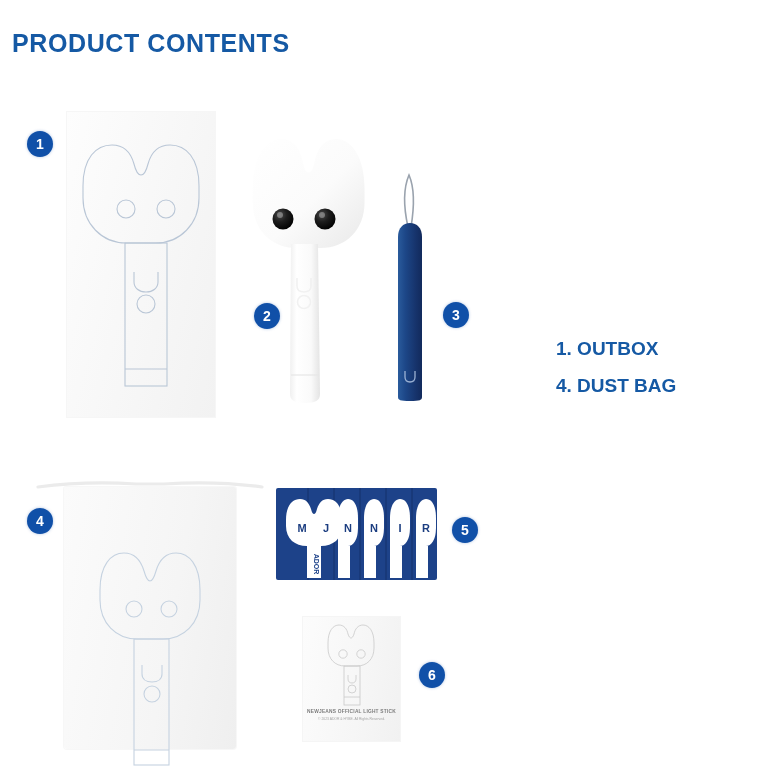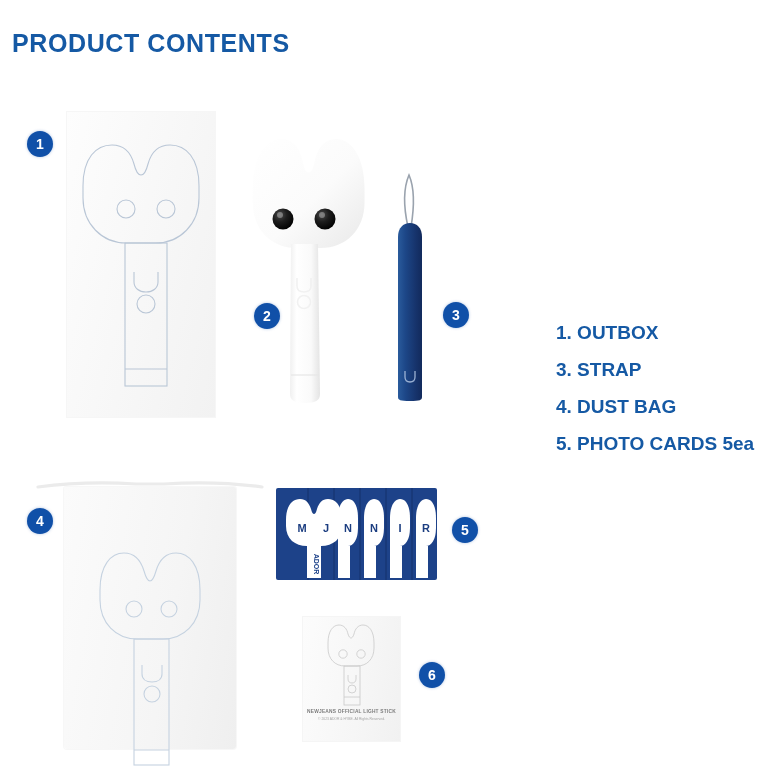--- a/index.html
+++ b/index.html
@@ -44,21 +44,21 @@
     align-items: center;
     justify-content: center;
     line-height: 1;
     box-shadow: 0 0 3px rgba(20,80,170,0.35);
   }
 
   
   #legend {
     position: absolute;
     left: 556px;
-    top: 323px;
+    top: 339px;
     width: 210px;
   }
   .legend-item {
     color: #1559a4;
     font-size: 19px;
     font-weight: bold;
     line-height: 1;
     margin-bottom: 18px;
     white-space: nowrap;
   }
@@ -370,18 +370,16 @@
         <line x1="41" y1="80" x2="57" y2="80"></line>
       </g>
     </svg>
     <div id="manual-caption">NEWJEANS OFFICIAL LIGHT STICK</div>
     <div id="manual-subcaption">© 2023 ADOR &amp; HYBE. All Rights Reserved.</div>
   </div>
   <div class="badge" style="left:419px; top:662px;">6</div>
 
   <div id="legend">
     <div class="legend-item">1. OUTBOX</div>
-    <div class="legend-item">3. STRAP</div>
     <div class="legend-item">4. DUST BAG</div>
-    <div class="legend-item">5. PHOTO CARDS 5ea</div>
   </div>
 
 </div>
 
 </body></html>

